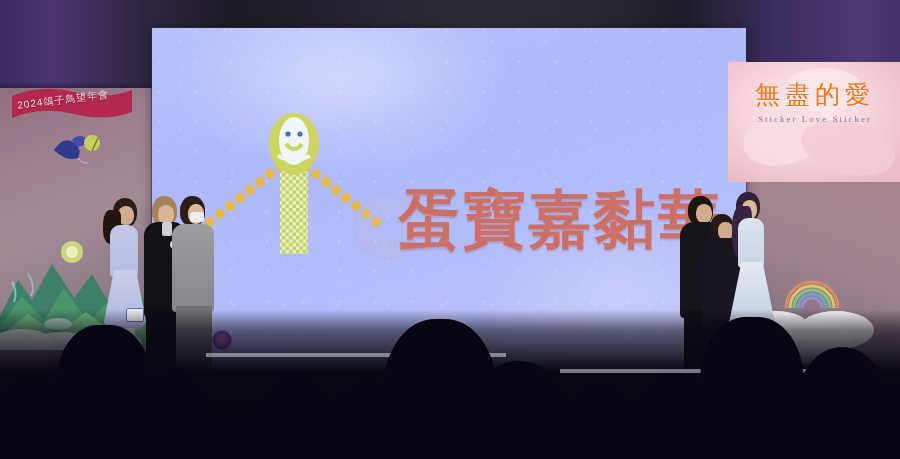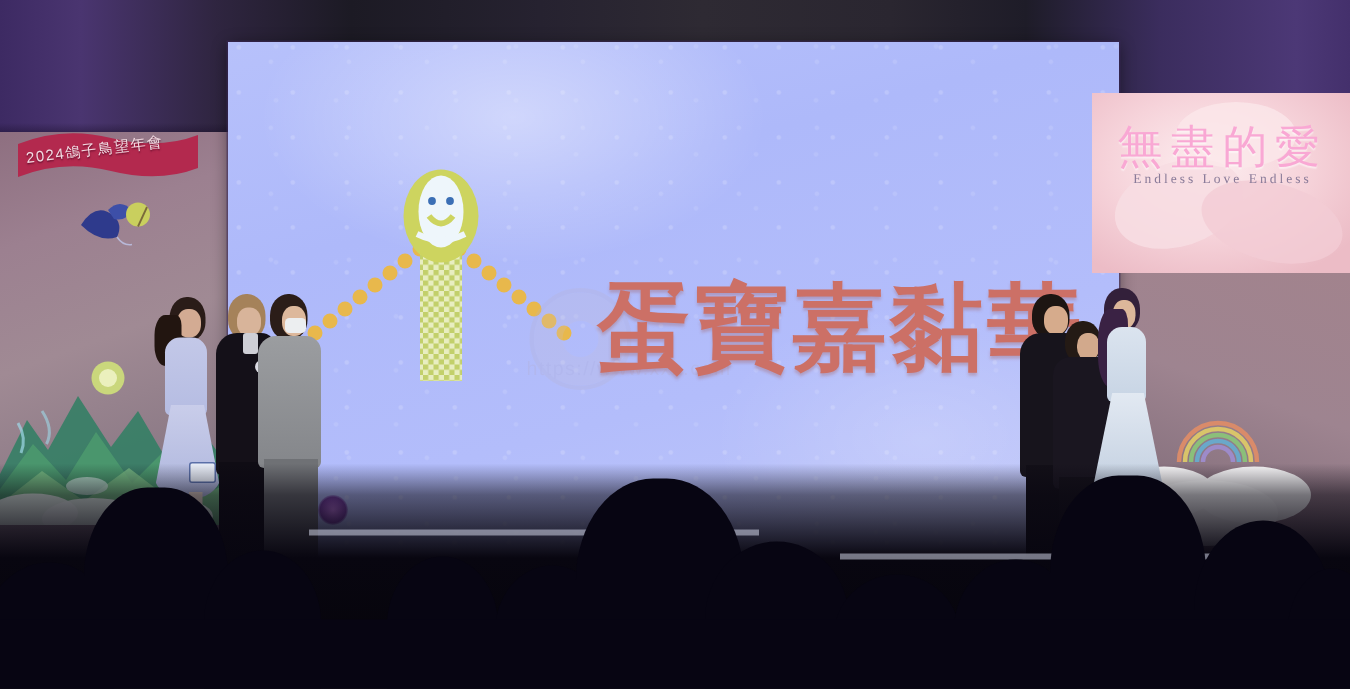--- a/index.html
+++ b/index.html
@@ -60,21 +60,21 @@
   .bird{position:absolute;left:52px;top:130px;width:54px;height:36px;}
 
   
   .mountains{position:absolute;left:0;top:230px;width:172px;height:120px;}
   
   .rainbow-art{position:absolute;right:0;top:250px;width:160px;height:120px;}
 
   
   .love-panel{position:absolute;right:0;top:62px;width:172px;height:120px;}
   .love-cn{position:absolute;right:10px;top:78px;width:150px;text-align:center;
-    font-family:"Liberation Serif","DejaVu Serif",serif;font-size:30px;color:#f9a8d4;letter-spacing:5px;
+    font-family:"Liberation Serif","DejaVu Serif",serif;font-size:25px;color:#f97316;letter-spacing:5px;
     text-shadow:0 1px 1px rgba(255,255,255,.55);}
   .love-en{position:absolute;right:10px;top:114px;width:150px;text-align:center;
     font-family:"Liberation Serif","DejaVu Serif",serif;font-size:9px;color:#8a7b99;letter-spacing:2px;}
 
   
   .person{position:absolute;}
   .head{position:absolute;border-radius:48% 48% 42% 42%;}
   .body{position:absolute;}
 
   
@@ -146,21 +146,21 @@
         <stop offset="55%" stop-color="#f6d3da"></stop>
         <stop offset="100%" stop-color="#ecbcc6"></stop>
       </radialGradient>
     </defs>
     <rect x="0" y="0" width="172" height="120" fill="url(#pk)"></rect>
     <ellipse cx="58" cy="74" rx="44" ry="28" fill="#f7dde2" opacity=".9" transform="rotate(-18 58 74)"></ellipse>
     <ellipse cx="120" cy="86" rx="48" ry="26" fill="#f3ccd5" opacity=".8" transform="rotate(14 120 86)"></ellipse>
     <ellipse cx="96" cy="28" rx="40" ry="22" fill="#fbe7ea" opacity=".8"></ellipse>
   </svg>
   <div class="love-cn">無盡的愛</div>
-  <div class="love-en">Endless Love Endless</div>
+  <div class="love-en">Sticker Love Sticker</div>
 
   <svg class="mascot" viewBox="0 0 190 160">
 
     <g fill="#e8b84c">
       <circle cx="82" cy="56" r="5"></circle>
         <circle cx="72" cy="64" r="5"></circle>
         <circle cx="62" cy="72" r="5"></circle>
       <circle cx="52" cy="80" r="5"></circle>
         <circle cx="42" cy="88" r="5"></circle>
         <circle cx="32" cy="96" r="5"></circle>

